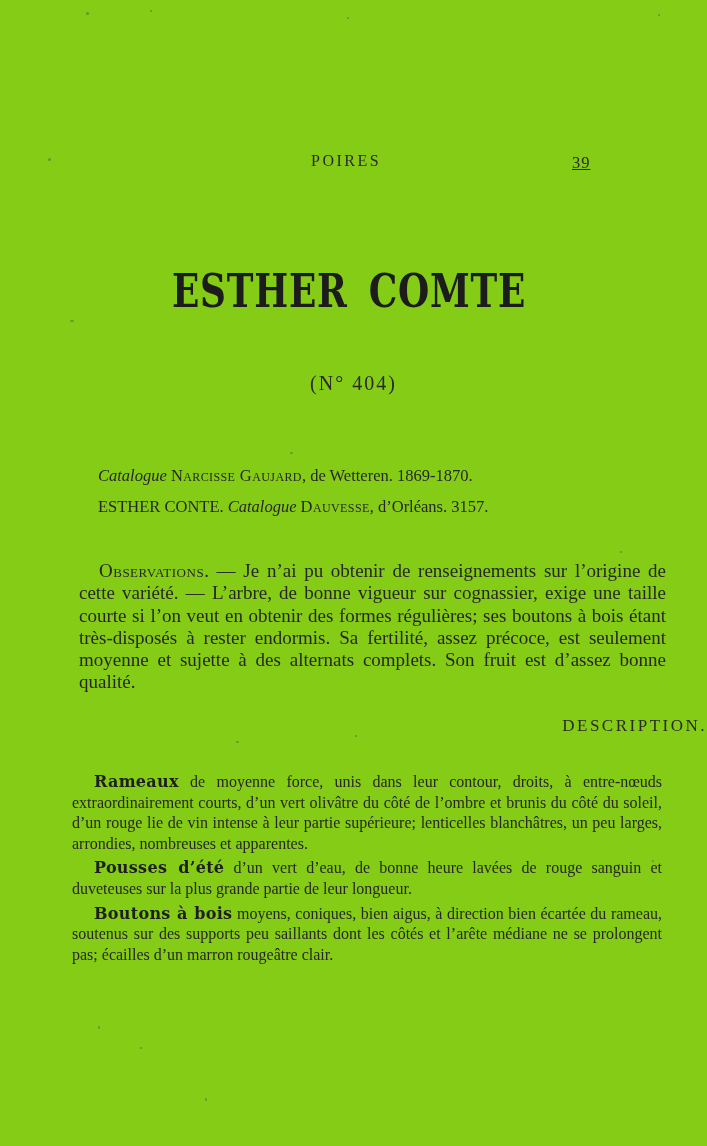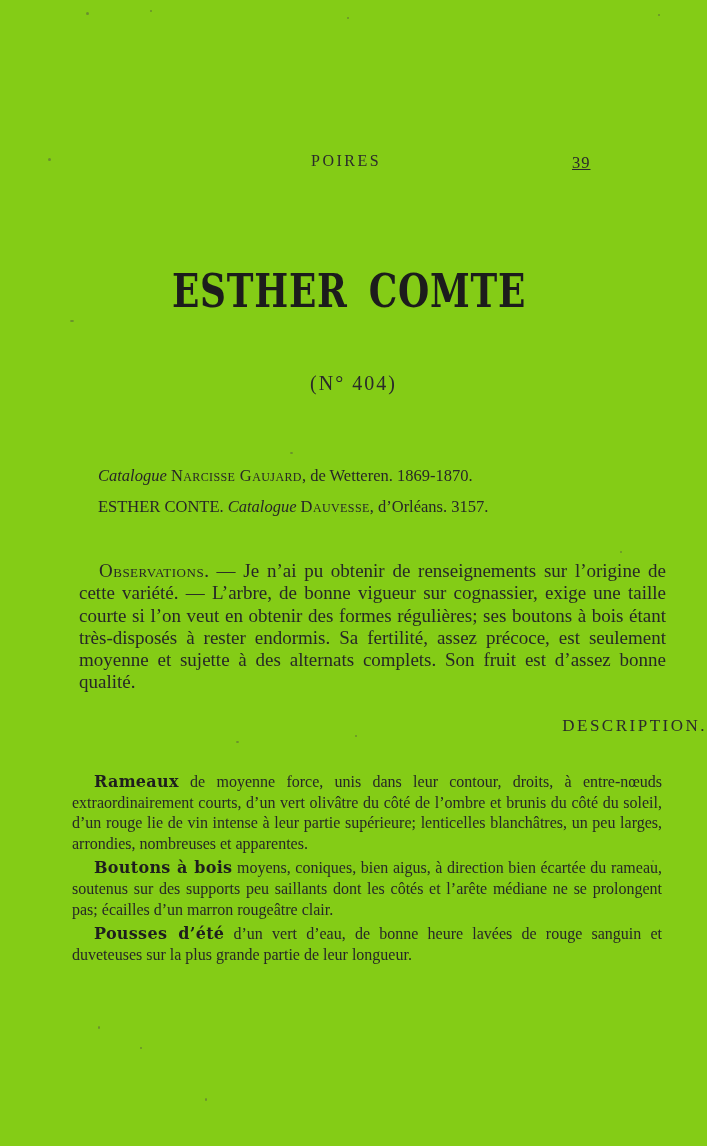--- a/index.html
+++ b/index.html
@@ -106,17 +106,17 @@
       <i>Catalogue</i>
       <span class="sc">Dauvesse</span><span>, d’Orléans. 3157.</span></p>
   </div>
 
   <p class="observations"><span class="sc-lead">Observations</span><span>. — Je n’ai pu obtenir de renseignements sur l’origine de cette variété. — L’arbre, de bonne vigueur sur cognassier, exige une taille courte si l’on veut en obtenir des formes régulières; ses boutons à bois étant très-disposés à rester endormis. Sa fertilité, assez précoce, est seulement moyenne et sujette à des alternats complets. Son fruit est d’assez bonne qualité.</span></p>
 
   <h2 class="desc-heading">DESCRIPTION.</h2>
 
   <div class="description">
     <p class="desc-para"><b class="lead">Rameaux</b><span> de moyenne force, unis dans leur contour, droits, à entre-nœuds extraordinairement courts, d’un vert olivâtre du côté de l’ombre et brunis du côté du soleil, d’un rouge lie de vin intense à leur partie supérieure; lenticelles blanchâtres, un peu larges, arrondies, nombreuses et apparentes.</span></p>
+    <p class="desc-para"><b class="lead">Pousses d’été</b><span> d’un vert d’eau, de bonne heure lavées de rouge sanguin et duveteuses sur la plus grande partie de leur longueur.</span></p>
     <p class="desc-para"><b class="lead">Boutons à bois</b><span> moyens, coniques, bien aigus, à direction bien écartée du rameau, soutenus sur des supports peu saillants dont les côtés et l’arête médiane ne se prolongent pas; écailles d’un marron rougeâtre clair.</span></p>
-    <p class="desc-para"><b class="lead">Pousses d’été</b><span> d’un vert d’eau, de bonne heure lavées de rouge sanguin et duveteuses sur la plus grande partie de leur longueur.</span></p>
   </div>
 
 </div>
 
 </body></html>

